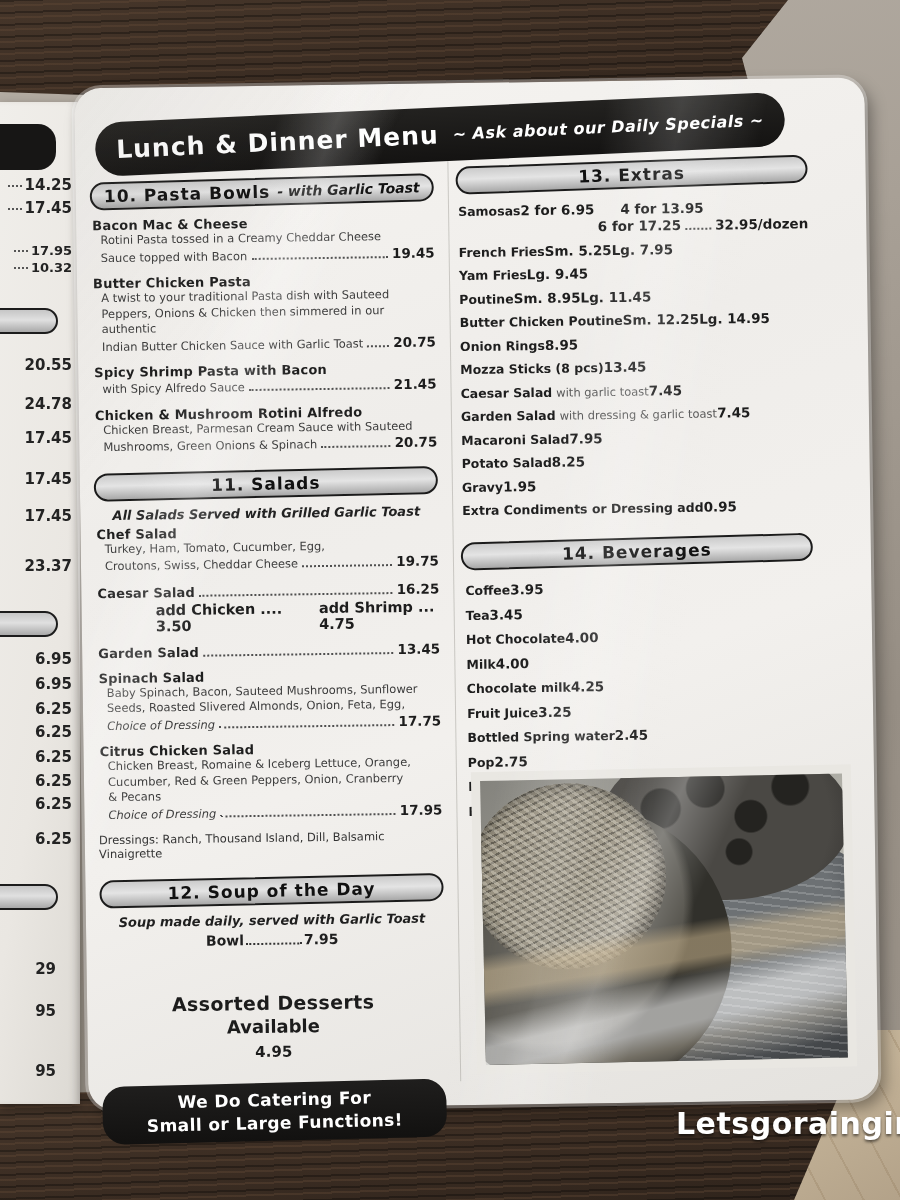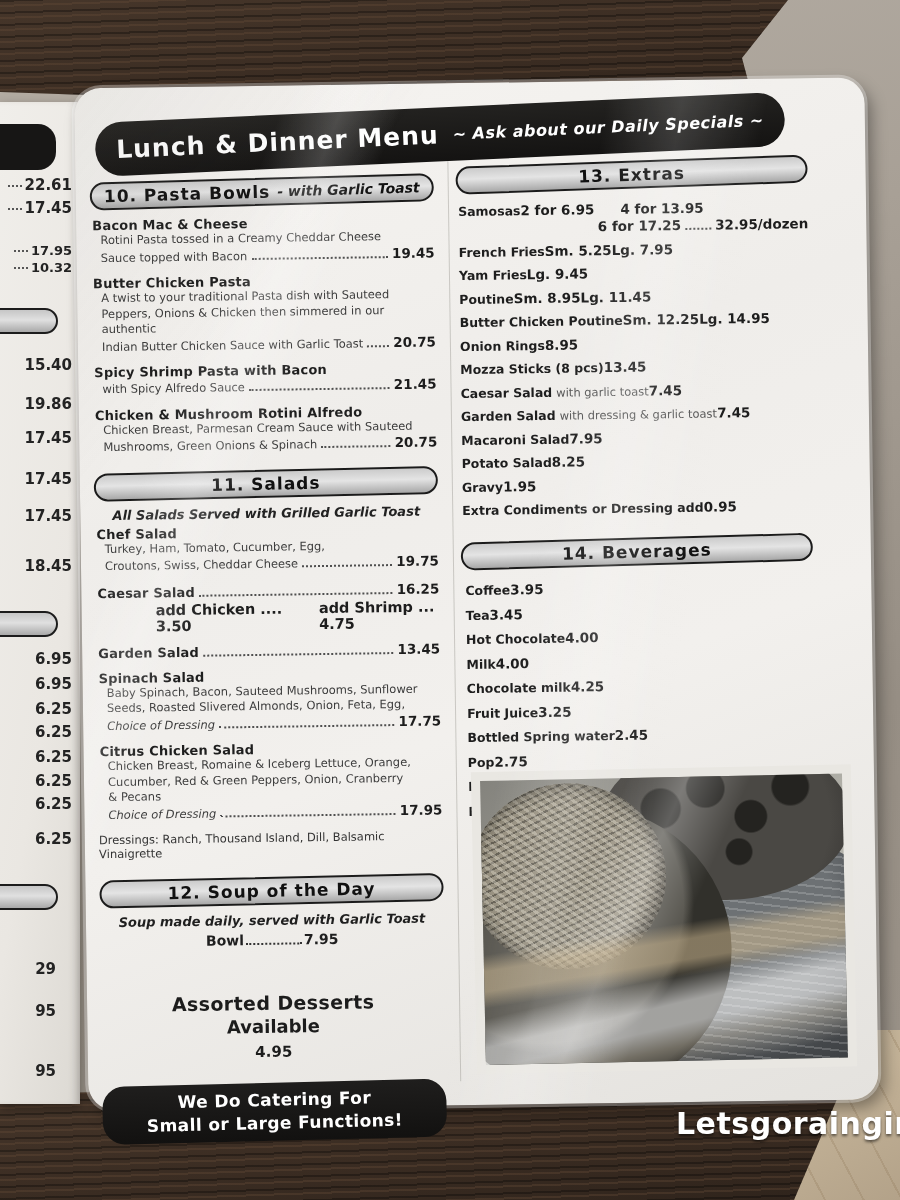--- a/index.html
+++ b/index.html
@@ -116,31 +116,31 @@
 </head>
 <body>
 
 <div class="wood wood-top"></div>
 <div class="floor-warm"></div>
 <div class="wood wood-bottom"></div>
 <div class="watermark">Letsgoraingirl</div>
 
 <div class="left-page">
   <div class="lp-black" style="top:22px"></div>
-  <div class="lp-price" style="top:74px"><span class="ldots"></span><span>22.61</span></div>
+  <div class="lp-price" style="top:74px"><span class="ldots"></span><span>14.25</span></div>
   <div class="lp-price" style="top:97px"><span class="ldots"></span><span>17.45</span></div>
   <div class="lp-price small" style="top:141px"><span class="ldots"></span><span>17.95</span></div>
   <div class="lp-price small" style="top:158px"><span class="ldots"></span><span>10.32</span></div>
   <div class="lp-gray" style="top:206px"></div>
-  <div class="lp-price" style="top:254px"><span>15.40</span></div>
-  <div class="lp-price" style="top:293px"><span>19.86</span></div>
+  <div class="lp-price" style="top:254px"><span>20.55</span></div>
+  <div class="lp-price" style="top:293px"><span>24.78</span></div>
   <div class="lp-price" style="top:327px"><span>17.45</span></div>
   <div class="lp-price" style="top:368px"><span>17.45</span></div>
   <div class="lp-price" style="top:405px"><span>17.45</span></div>
-  <div class="lp-price" style="top:455px"><span>18.45</span></div>
+  <div class="lp-price" style="top:455px"><span>23.37</span></div>
   <div class="lp-gray" style="top:509px"></div>
   <div class="lp-price" style="top:548px"><span>6.95</span></div>
   <div class="lp-price" style="top:573px"><span>6.95</span></div>
   <div class="lp-price" style="top:598px"><span>6.25</span></div>
   <div class="lp-price" style="top:621px"><span>6.25</span></div>
   <div class="lp-price" style="top:646px"><span>6.25</span></div>
   <div class="lp-price" style="top:670px"><span>6.25</span></div>
   <div class="lp-price" style="top:693px"><span>6.25</span></div>
   <div class="lp-price" style="top:728px"><span>6.25</span></div>
   <div class="lp-gray" style="top:782px"></div>

